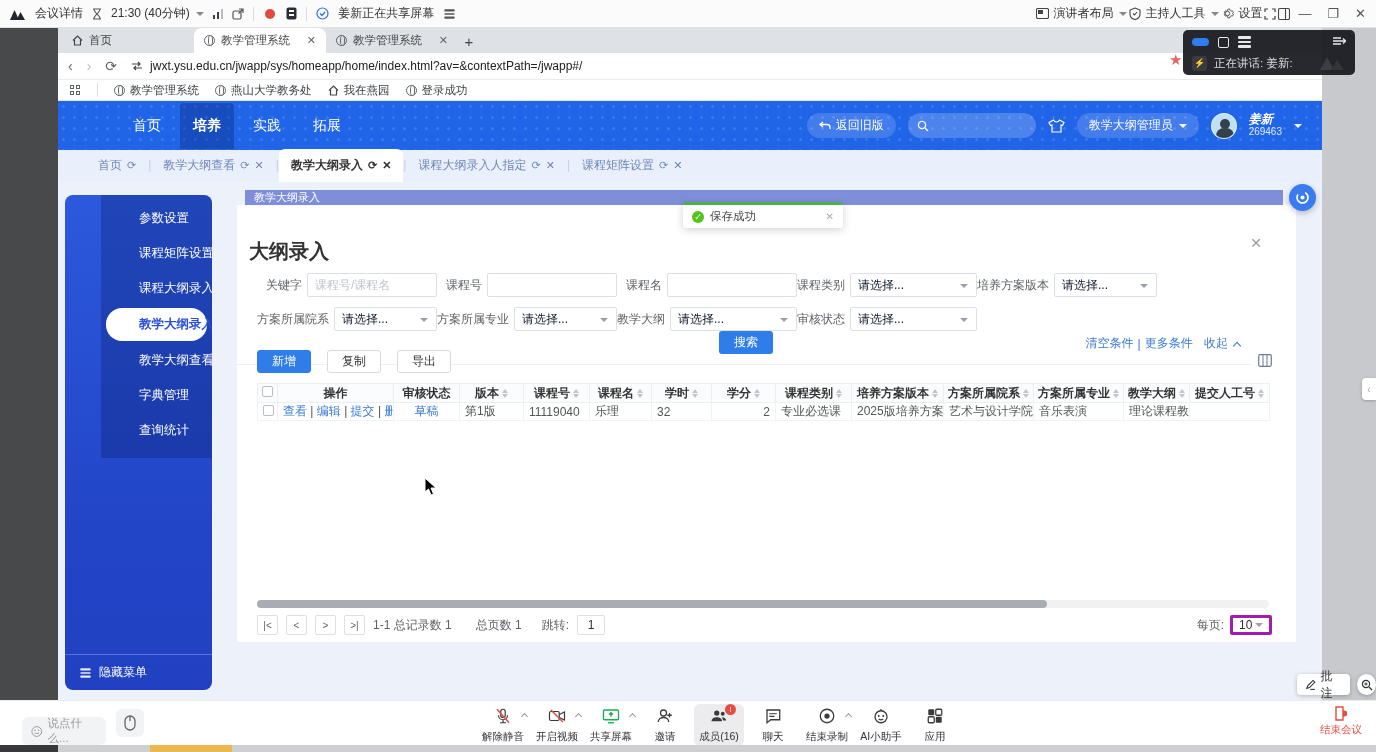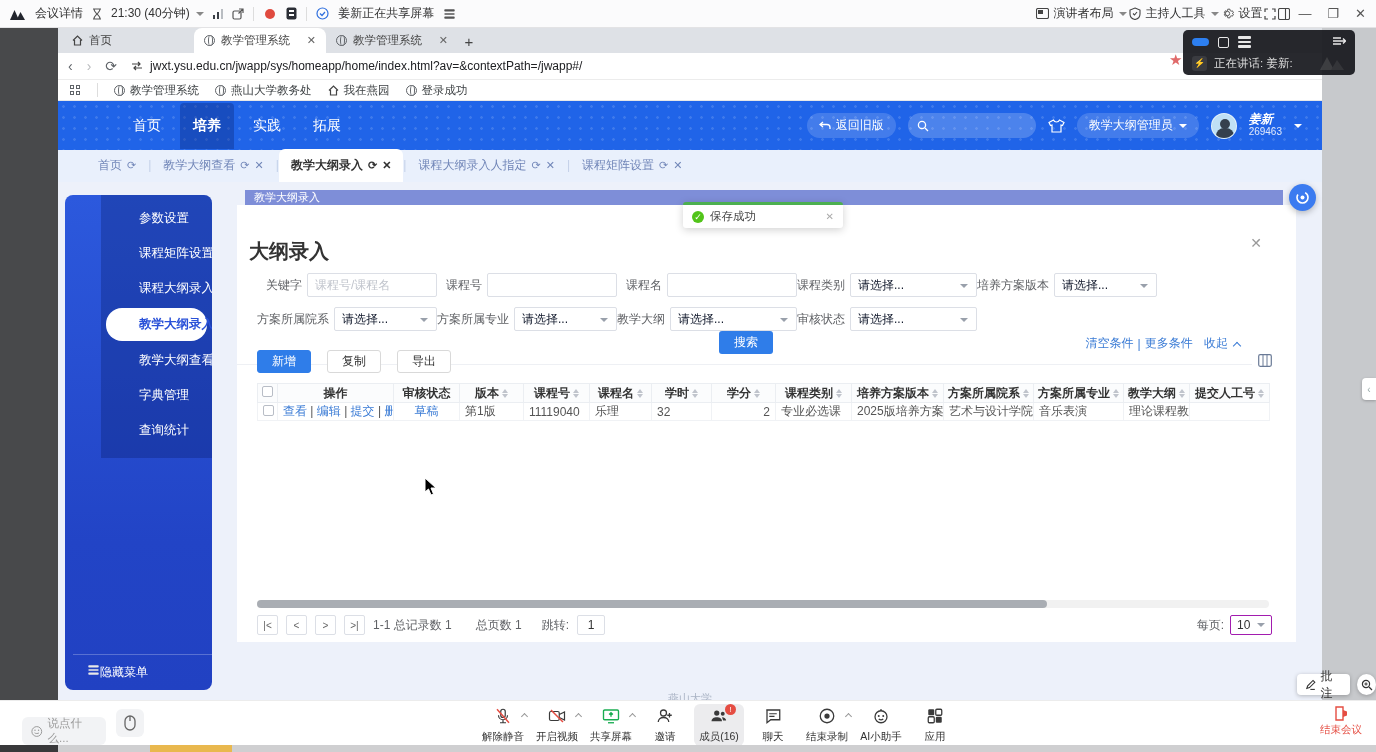--- a/index.html
+++ b/index.html
@@ -73,21 +73,21 @@
   .app-body { position:absolute; left:0; top:154px; width:100%; height:518px; background:#edf1fa; }
 
   
   .sidebar { position:absolute; left:7px; top:13px; width:147px; height:495px; border-radius:8px;
     background:linear-gradient(180deg,#2c59dd 0%, #2244c6 70%, #2141c2 100%); color:#fff; overflow:hidden; }
   .sb-group { display:flex; align-items:center; gap:7px; padding:13px 12px 10px 14px; font-size:13px; font-weight:bold; }
   .sb-sub { display:flex; align-items:center; gap:6px; padding:8px 10px 8px 16px; font-size:12px; }
   .sb-menu { background:rgba(5,20,90,.28); padding:6px 0 10px 0;margin-left:36px; }
   .sb-item { font-size:12.5px; padding:9px 10px 9px 38px; white-space:nowrap; cursor:pointer; }
   .sb-item.active { background:#fff; color:#2a51d8; font-weight:bold; border-radius:16px; margin:2px 5px; padding:8px 10px 8px 33px; }
-  .sb-bottom { position:absolute; left:8px; bottom:0; width:100%; border-top:1px solid rgba(255,255,255,.25); padding:9px 14px; font-size:12px; display:flex; align-items:flex-start; }
+  .sb-bottom { position:absolute; left:0; bottom:0; width:100%; border-top:1px solid rgba(255,255,255,.25); padding:9px 14px; font-size:12px; display:flex; align-items:center; gap:7px; }
   .chev-up { width:7px; height:7px; border-left:1.5px solid #fff; border-top:1.5px solid #fff; transform:rotate(45deg); margin-left:auto; margin-right:6px; }
   .dot { width:5px; height:5px; border-radius:50%; background:#fff; }
 
   
   .main-card { position:absolute; left:179px; top:23px; width:1059px; height:437px; background:#fff; }
   .panel-titlebar { position:absolute; left:187px; top:8px; width:1038px; height:15px; background:#7e8ed8; color:#fff; font-size:11px; display:flex; align-items:center; padding:0 9px; z-index:3; }
   .toast { position:absolute; left:625px; top:20px; width:160px; height:26px; background:#fff; border-radius:3px; box-shadow:0 2px 8px rgba(0,0,0,.18); border-top:3px solid #4caf50; display:flex; align-items:center; padding:0 9px; gap:6px; font-size:11.5px; color:#444; z-index:5; }
   .toast .tx { margin-left:auto; color:#aaa; font-size:10px; }
   .chk-circle { width:12px; height:12px; border-radius:50%; background:#52c41a; color:#fff; font-size:9px; display:flex; align-items:center; justify-content:center; }
   .card-title { position:absolute; left:12px; top:33px; font-size:20px; font-weight:bold; color:#333; }
@@ -122,21 +122,21 @@
   .alink { color:#3a7bd5; }
   .cbox { width:11px; height:11px; border:1px solid #b8bdc6; border-radius:2px; background:#fff; display:inline-block; }
 
   .hscroll { position:absolute; left:20px; top:395px; width:1012px; height:8px; background:#f1f1f1; border-radius:4px; }
   .hscroll .thumb { position:absolute; left:0; top:0; width:790px; height:8px; background:#a9adb3; border-radius:4px; }
 
   .pager { position:absolute; left:20px; top:410px; width:1015px; display:flex; align-items:center; gap:8px; font-size:12px; color:#606266; }
   .pbtn { width:21px; height:20px; border:1px solid #dcdfe6; border-radius:2px; background:#fff; display:flex; align-items:center; justify-content:center; font-size:10px; color:#666; }
   .jump-in { width:28px; height:20px; border:1px solid #dcdfe6; border-radius:2px; text-align:center; font-size:12px; color:#333; display:flex; align-items:center; justify-content:center; }
   .perpage { margin-left:auto; display:flex; align-items:center; gap:6px; }
-  .pp-box { width:42px; height:20px; border:1px solid #a21caf; border-radius:2px; display:flex; align-items:center; justify-content:space-between; padding:0 6px; color:#333; }
+  .pp-box { width:42px; height:20px; border:3px solid #a21caf; border-radius:2px; display:flex; align-items:center; justify-content:space-between; padding:0 6px; color:#333; }
   .pp-box .caret { width:0; height:0; border-left:4px solid transparent; border-right:4px solid transparent; border-top:4px solid #99a0ab; }
 
   .app-footer { position:absolute; left:0; bottom:-6px; width:100%; text-align:center; font-size:11px; color:#a9b3c4; }
 
   
   .float-ball { position:absolute; left:1289px; top:184px; width:27px; height:27px; border-radius:50%; background:#3b7bf0; box-shadow:0 2px 6px rgba(0,0,0,.25); z-index:20; display:flex; align-items:center; justify-content:center; }
   .edge-handle { position:absolute; left:1362px; top:378px; width:14px; height:22px; background:#fff; border-radius:4px 0 0 4px; box-shadow:0 1px 3px rgba(0,0,0,.25); z-index:20; display:flex; align-items:center; justify-content:center; color:#9aa; font-size:10px; }
   .annot { position:absolute; left:1297px; top:674px; display:flex; gap:7px; z-index:65; }
   .annot .a1 { height:21px; background:#fff; border-radius:4px; box-shadow:0 1px 4px rgba(0,0,0,.25); display:flex; align-items:center; gap:4px; padding:0 8px; font-size:12px; color:#333; }
   .annot .a2 { width:21px; height:21px; border-radius:50%; background:#fff; box-shadow:0 1px 4px rgba(0,0,0,.25); display:flex; align-items:center; justify-content:center; }
@@ -663,21 +663,20 @@
           </span>
         </div>
       </div>
 
       <div class="toast">
         <span class="chk-circle">✓</span>
         <span>保存成功</span>
         <span class="tx">✕</span>
       </div>
 
-      <div class="app-footer">燕山大学</div>
     </div>
   </div>
 
   <div class="float-ball">
     <svg width="15" height="15" viewBox="0 0 15 15">
         <circle cx="7.5" cy="7.5" r="5.5" fill="none" stroke="#fff" stroke-width="1.6" stroke-dasharray="20 8"></circle>
         <circle cx="7.5" cy="7.5" r="2" fill="#fff"></circle>
       </svg>
   </div>
   <div class="edge-handle">‹</div>

